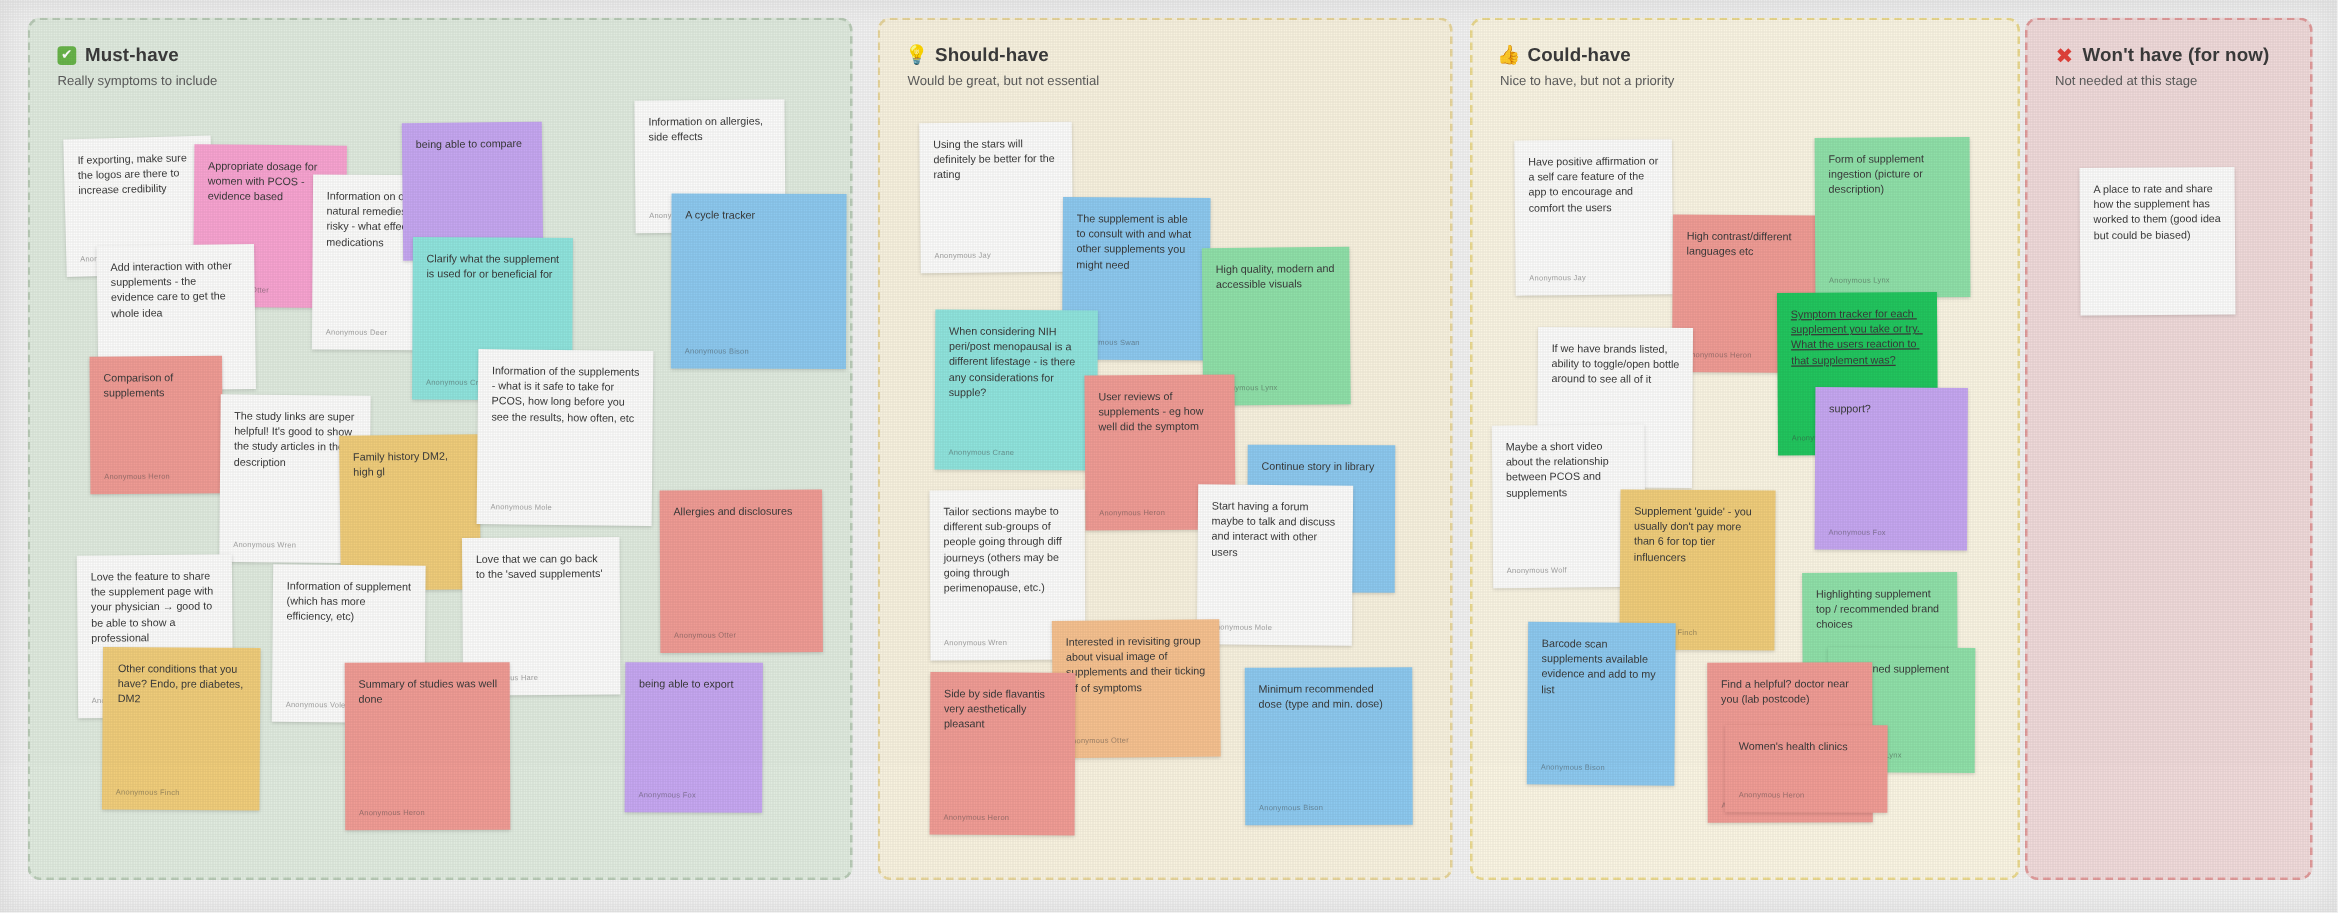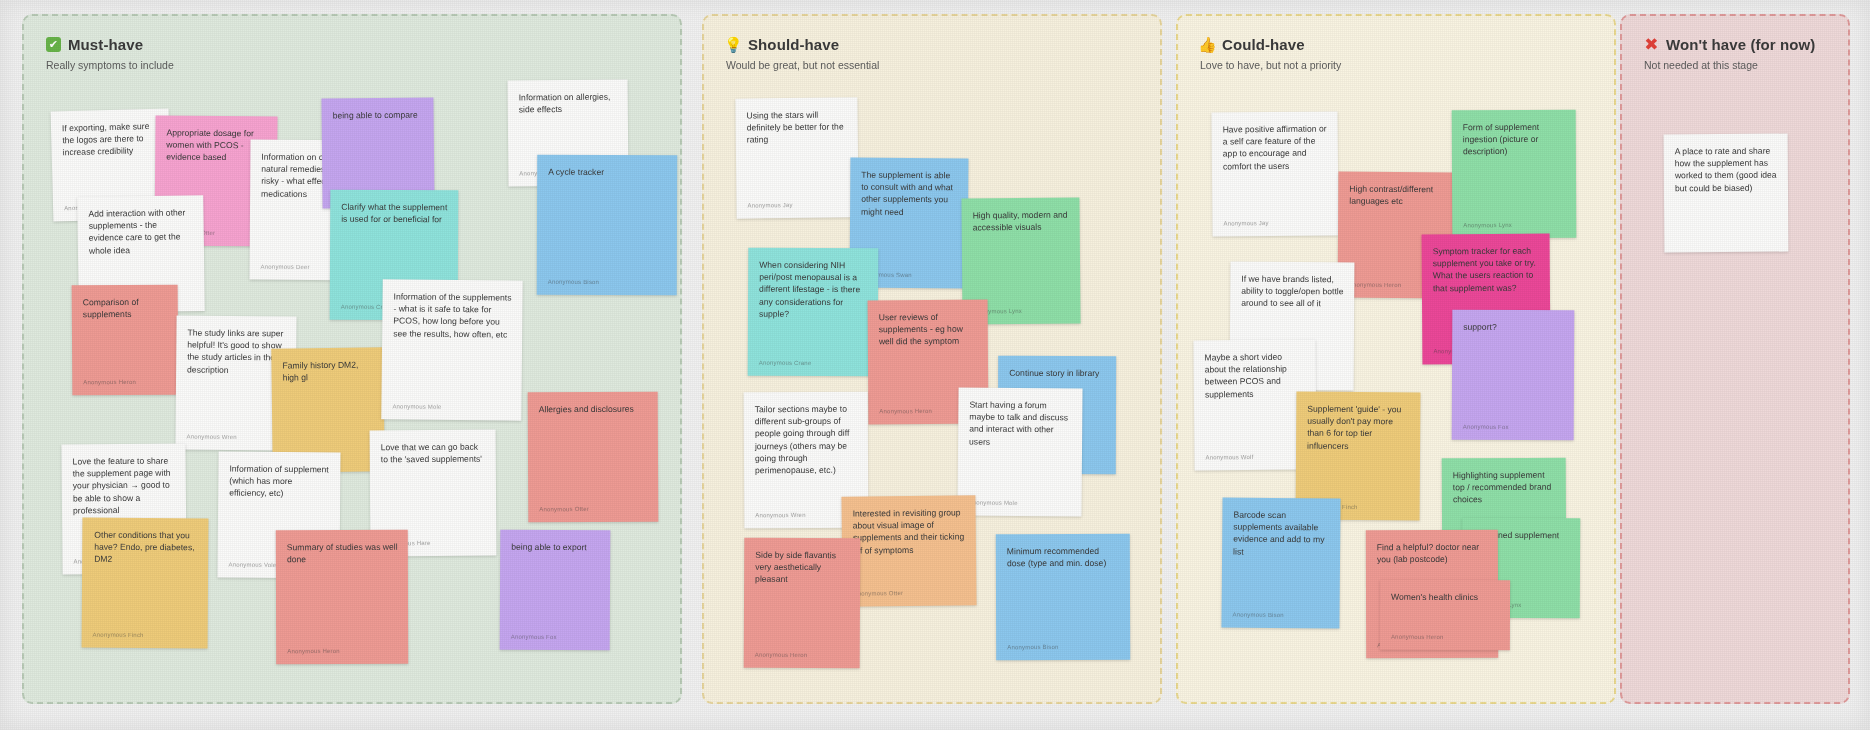--- a/index.html
+++ b/index.html
@@ -51,21 +51,21 @@
   }
   .n-white{background:#fbfbfa;}
   .n-pink{background:#f7a3d0;}
   .n-purple{background:#c5a6f0;}
   .n-teal{background:#8fe3dc;}
   .n-blue{background:#8cc8ee;}
   .n-red{background:#ef9b94;}
   .n-yellow{background:#efcc7a;}
   .n-green{background:#8fdfa8;}
   .n-orange{background:#f5c08f;}
-  .n-mag{background:#ec4899;}
+  .n-mag{background:#22c55e;text-decoration:underline;}
 
   #noise{
     position:absolute;inset:0;pointer-events:none;z-index:90;
     opacity:.06;
     background-image:
       repeating-linear-gradient(0deg,rgba(0,0,0,.6) 0 1px,transparent 1px 2px),
       repeating-linear-gradient(90deg,rgba(0,0,0,.5) 0 1px,transparent 1px 2px);
   }
   #vignette{
     position:absolute;inset:0;pointer-events:none;z-index:95;
@@ -96,21 +96,21 @@
       <div class="col-sub">Would be great, but not essential</div>
     </div>
   </div>
 
   <div class="col col-could">
     <div class="col-head">
       <div class="col-title">
         <span class="badge b-could">👍</span>
         <span>Could-have</span>
       </div>
-      <div class="col-sub">Love to have, but not a priority</div>
+      <div class="col-sub">Nice to have, but not a priority</div>
     </div>
   </div>
 
   <div class="col col-wont">
     <div class="col-head">
       <div class="col-title">
         <span class="badge b-wont">✖</span>
         <span>Won't have (for now)</span>
       </div>
       <div class="col-sub">Not needed at this stage</div>

